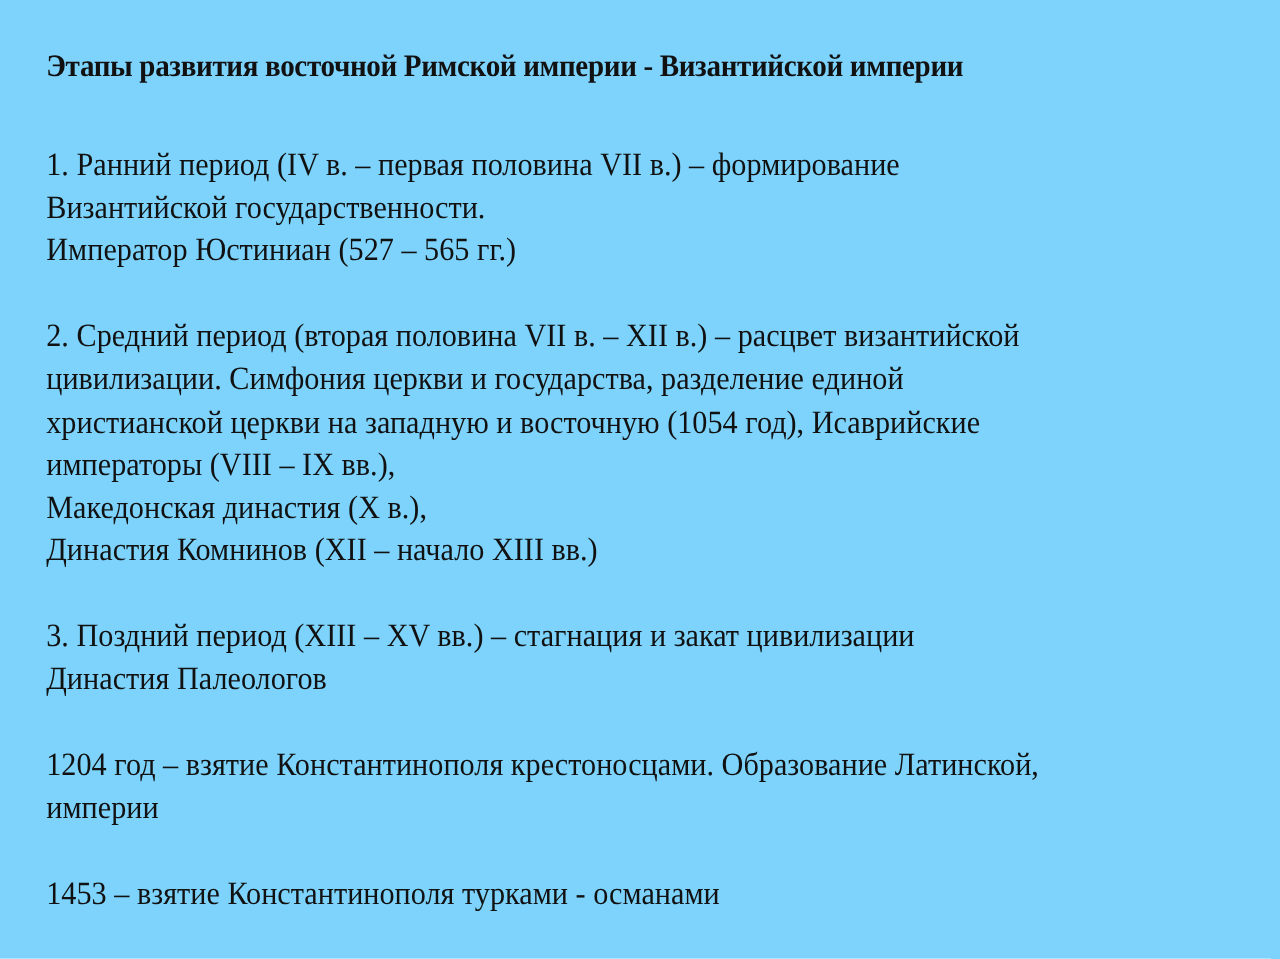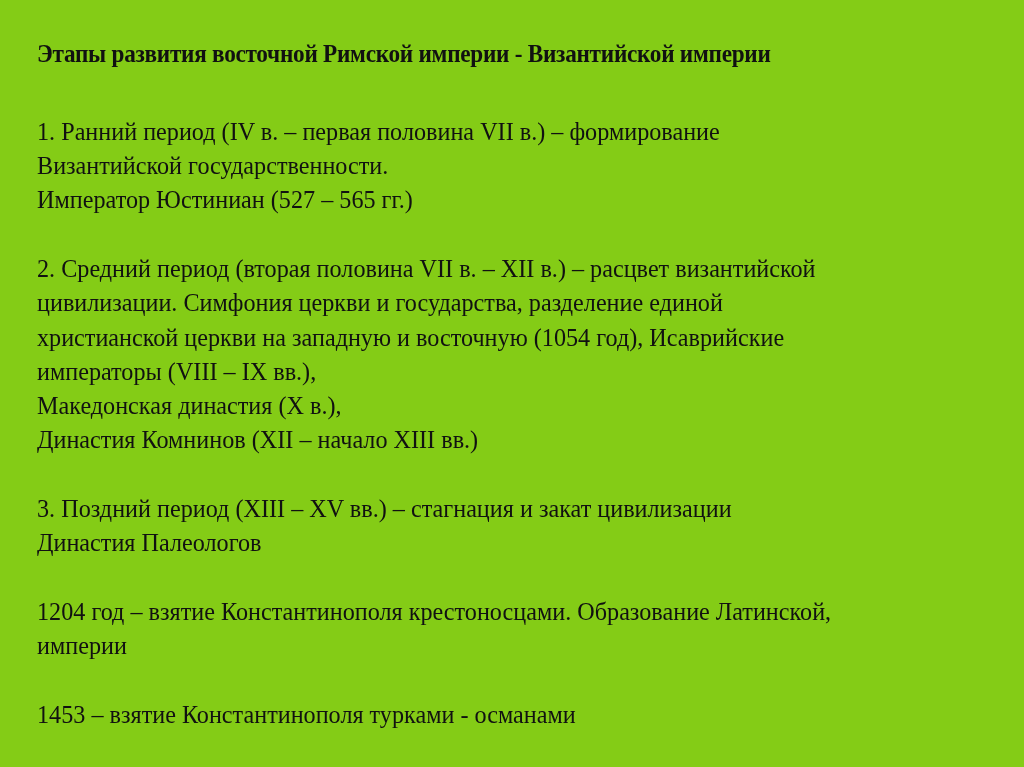--- a/index.html
+++ b/index.html
@@ -12,21 +12,21 @@
     height: 767px;
     position: relative;
     overflow: hidden;
     font-family: "Liberation Serif", "DejaVu Serif", serif;
     color: #111111;
   }
   .slide {
     position: absolute;
     left: 0; top: 0;
     width: 1024px; height: 767px;
-    background: #84cc16;
+    background: #7dd3fc;
   }
   .title {
     position: absolute;
     left: 37px;
     top: 40px;
     font-size: 25px;
     font-weight: bold;
     letter-spacing: -0.3px;
     white-space: nowrap;
     transform: scaleX(0.93);

